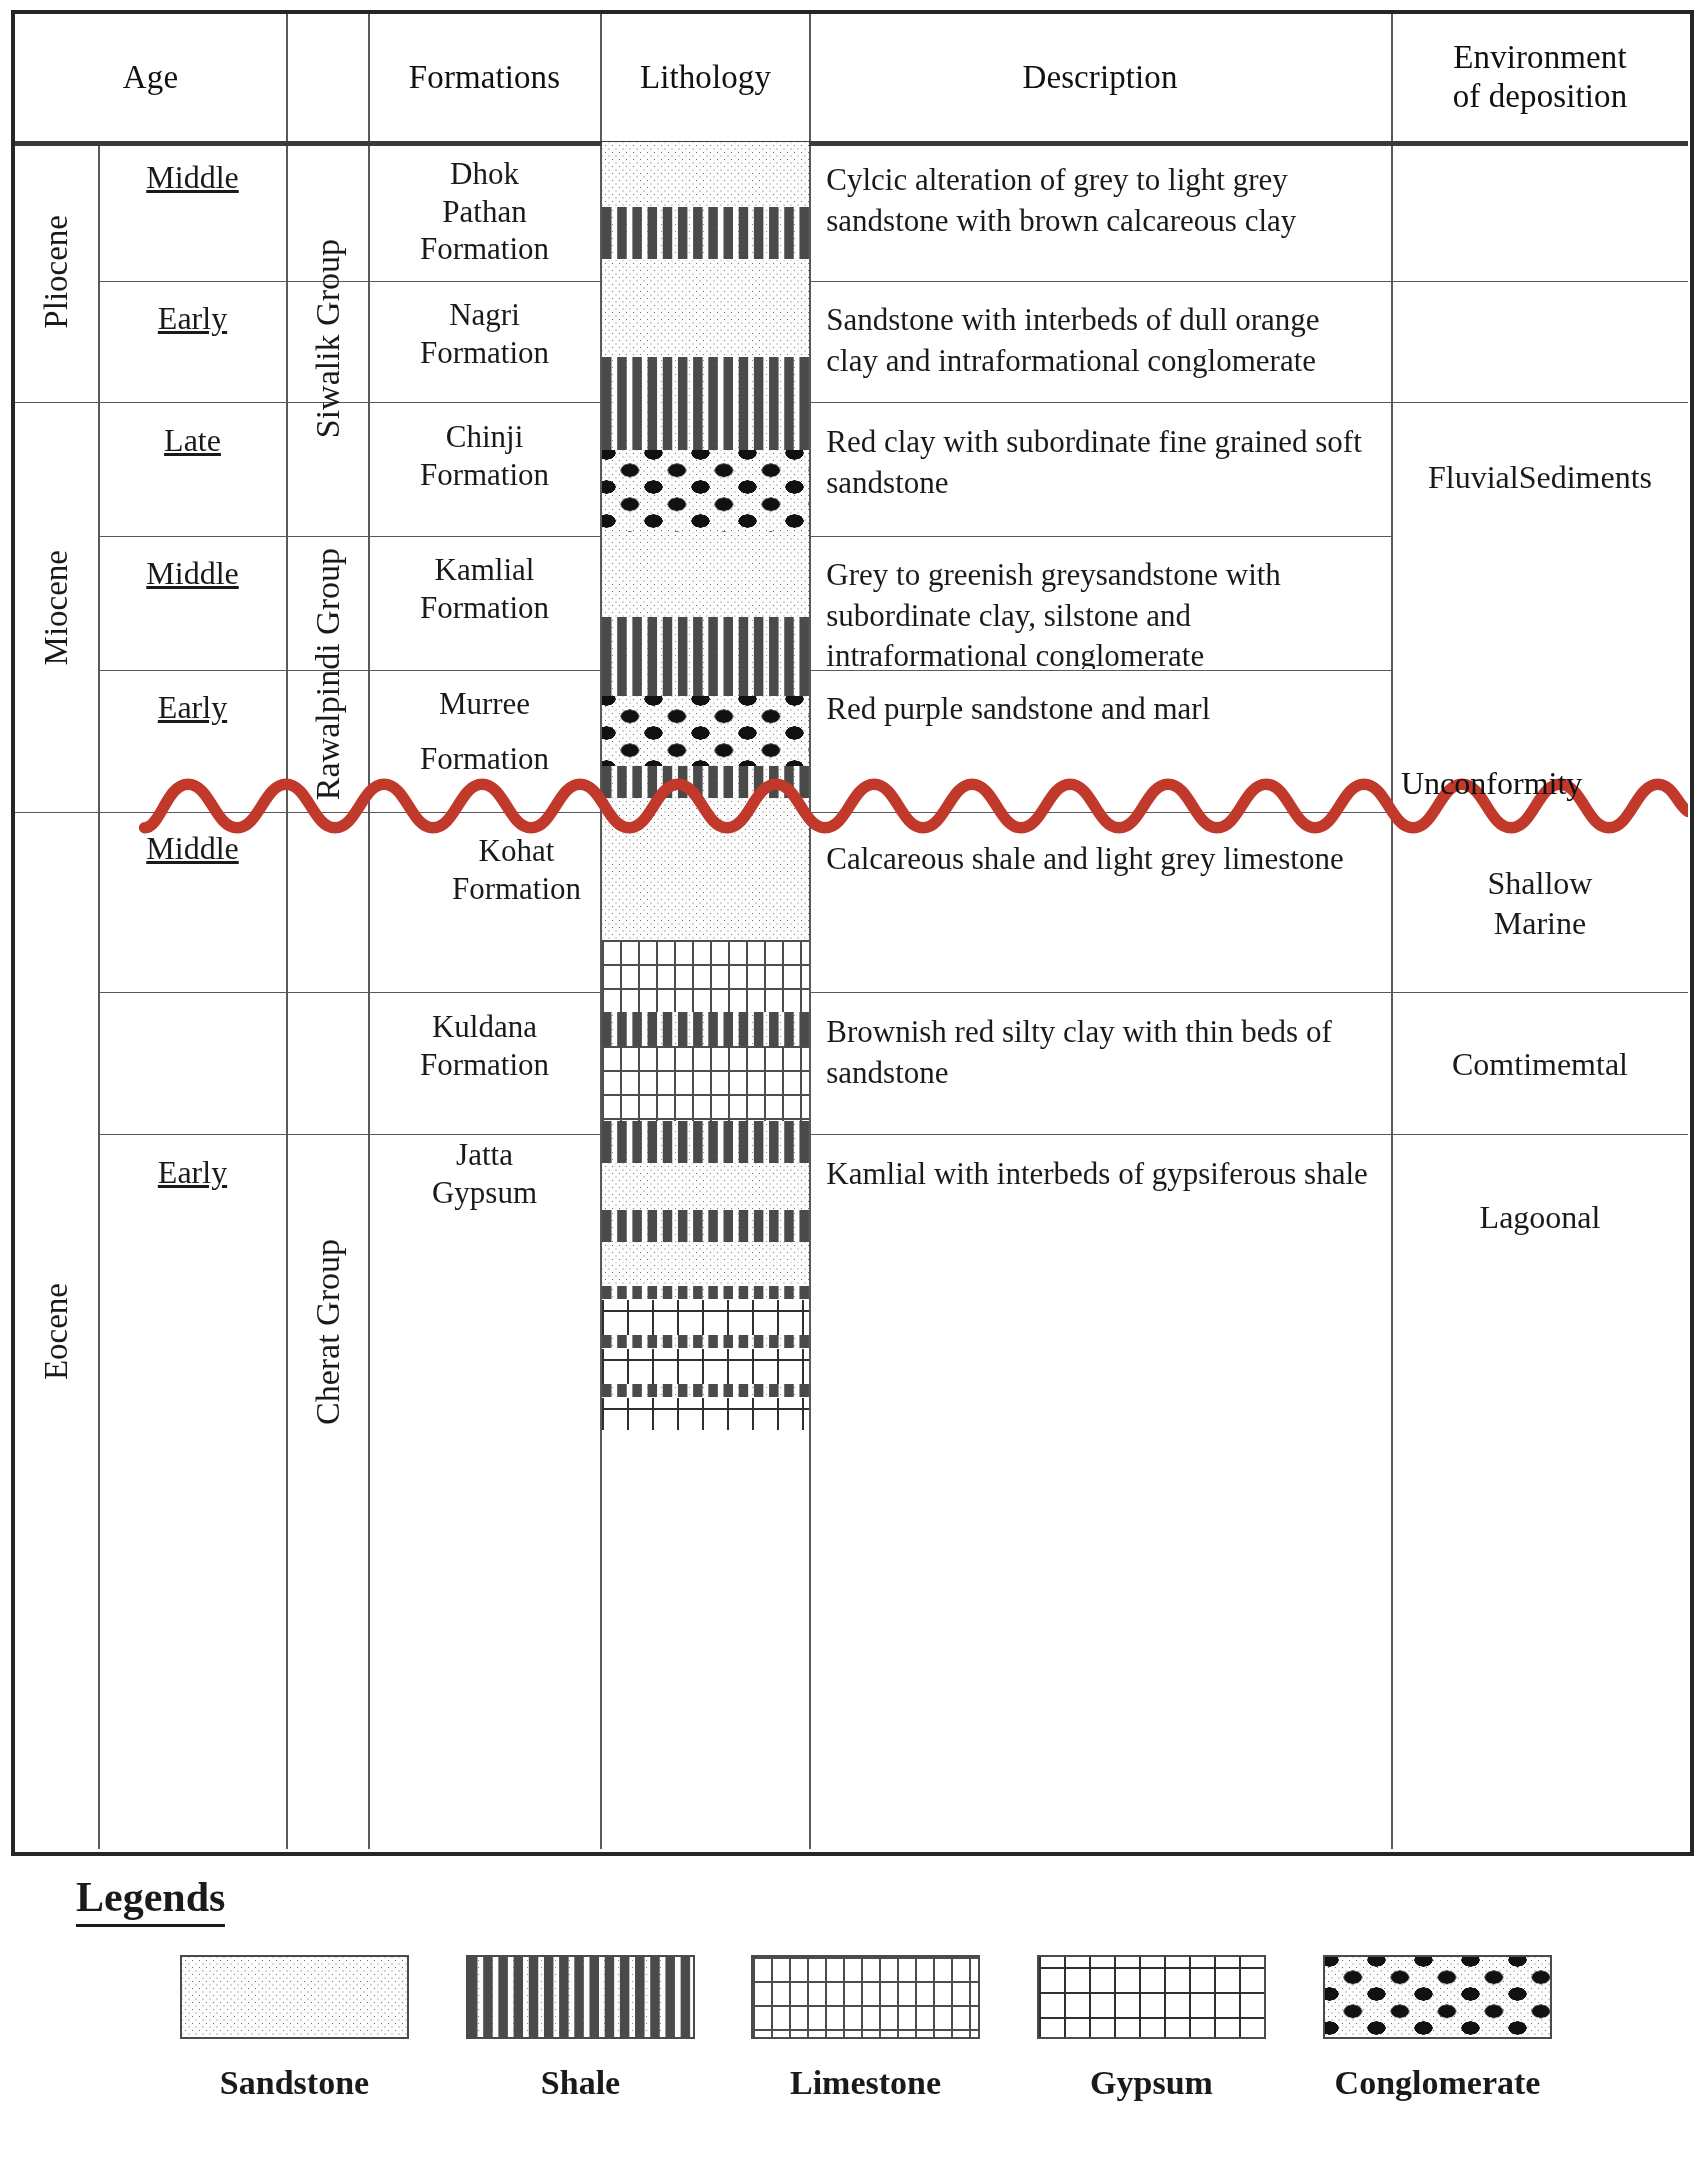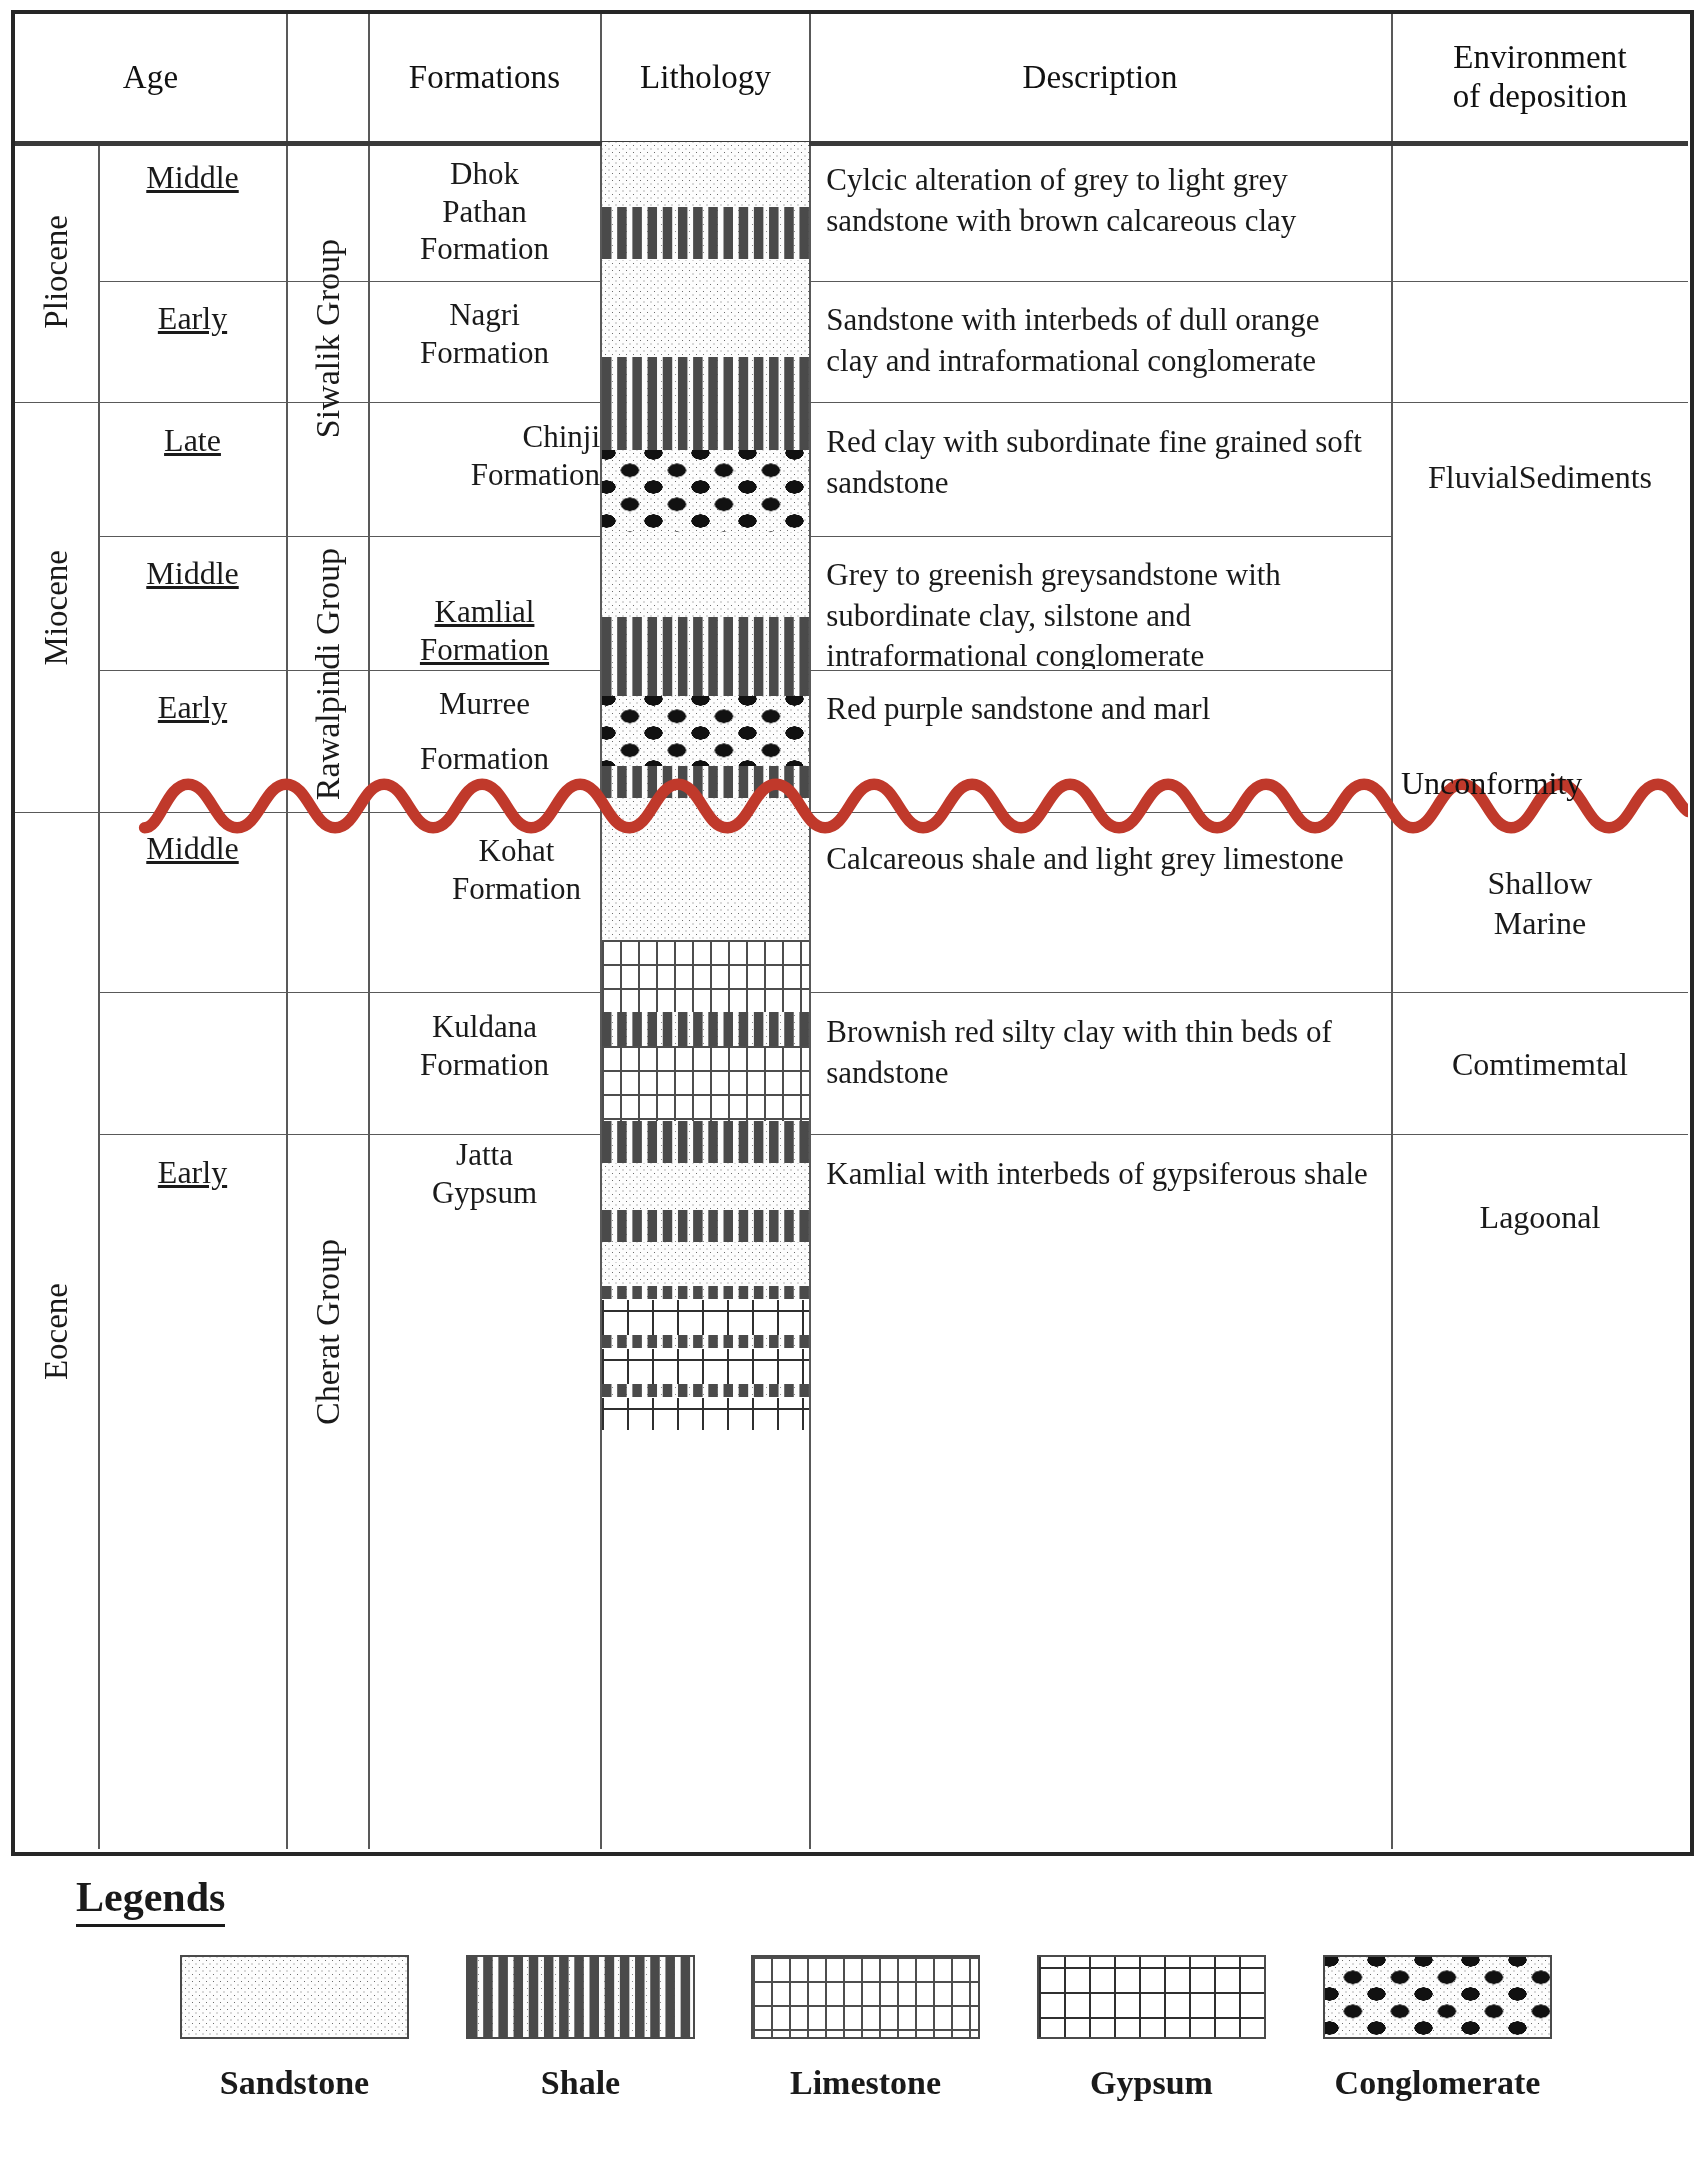--- a/index.html
+++ b/index.html
@@ -235,25 +235,25 @@
 
   <div class="cell" style="left:354px;top:128px;width:231px;height:138px;display:flex;flex-direction:column;align-items:center;justify-content:flex-start;padding-top:13px;">
     <span class="fm-name">Dhok</span>
     <span class="fm-name">Pathan</span>
     <span class="fm-name">Formation</span>
   </div>
   <div class="cell" style="left:354px;top:268px;width:231px;height:120px;display:flex;flex-direction:column;align-items:center;justify-content:flex-start;padding-top:14px;">
     <span class="fm-name">Nagri</span>
     <span class="fm-name">Formation</span>
   </div>
-  <div class="cell" style="left:354px;top:390px;width:231px;height:132px;display:flex;flex-direction:column;align-items:flex-end;justify-content:flex-start;padding-top:14px;">
+  <div class="cell" style="left:354px;top:390px;width:231px;height:132px;display:flex;flex-direction:column;align-items:center;justify-content:flex-start;padding-top:14px;">
     <span class="fm-name">Chinji</span>
     <span class="fm-name">Formation</span>
   </div>
-  <div class="cell" style="left:354px;top:523px;width:231px;height:132px;display:flex;flex-direction:column;align-items:center;justify-content:flex-end;padding-top:14px;text-decoration:underline;">
+  <div class="cell" style="left:354px;top:523px;width:231px;height:132px;display:flex;flex-direction:column;align-items:center;justify-content:flex-start;padding-top:14px;">
     <span class="fm-name">Kamlial</span>
     <span class="fm-name">Formation</span>
   </div>
   <div class="cell" style="left:354px;top:657px;width:231px;height:141px;display:flex;flex-direction:column;align-items:center;justify-content:flex-start;padding-top:14px;gap:17px;">
     <span class="fm-name">Murree</span>
     <span class="fm-name">Formation</span>
   </div>
   <div class="cell" style="left:354px;top:800px;width:231px;height:179px;display:flex;flex-direction:column;align-items:center;justify-content:flex-start;padding-top:18.5px;margin-left:32px;">
     <span class="fm-name">Kohat</span>
     <span class="fm-name">Formation</span>

